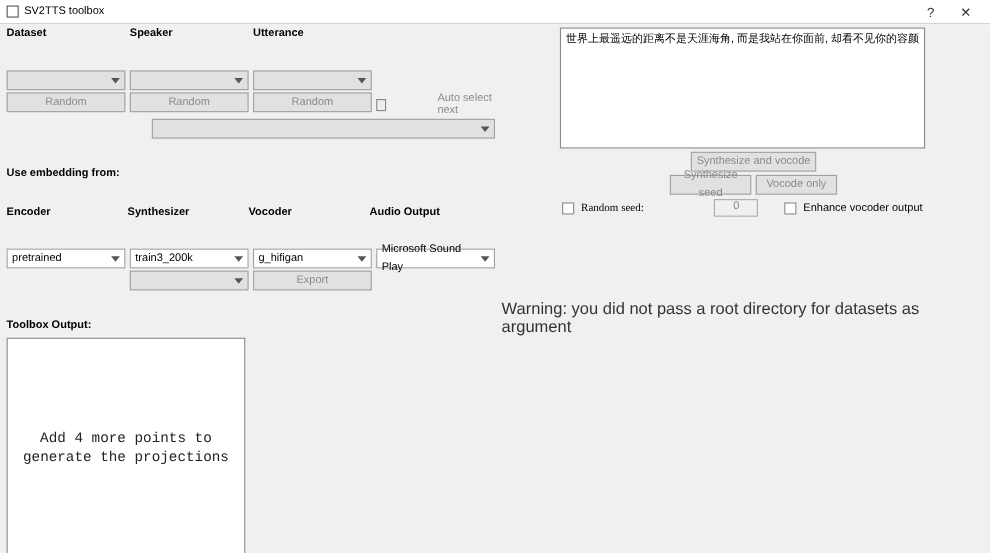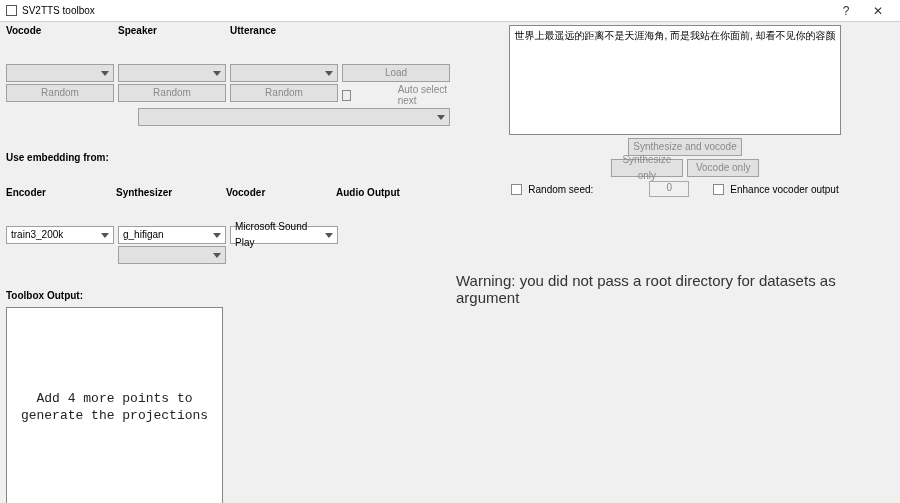--- a/index.html
+++ b/index.html
@@ -146,38 +146,37 @@
   <span class="title-icon"></span>
   <span class="title-text">SV2TTS toolbox</span>
   <span class="win-btn">?</span>
   <span class="win-btn">✕</span>
 </div>
 
 <div class="client">
  <div class="cols">
   <div class="left">
     <div class="sec-titles">
-      <div>Vocode</div>
+      <div>Dataset</div>
       <div>Speaker</div>
       <div>Utterance</div>
     </div>
     <div class="row1">
       <div class="combo disabled w108">
             <span></span>
             <span class="arrow"></span>
           </div>
       <div class="combo disabled w108">
             <span></span>
             <span class="arrow"></span>
           </div>
       <div class="combo disabled w108">
             <span></span>
             <span class="arrow"></span>
           </div>
-      <div class="btn disabled w108">Load</div>
     </div>
     <div class="row2">
       <div class="btn disabled w108">Random</div>
       <div class="btn disabled w108">Random</div>
       <div class="btn disabled w108">Random</div>
       <div class="w108" style="display:flex;align-items:center;gap:44px;">
         <span class="check inactive"></span>
         <span style="color:#8a8a8a;">Auto select next</span>
       </div>
     </div>
@@ -190,63 +189,68 @@
     </div>
 
     <div class="headers2">
       <div>Encoder</div>
       <div>Synthesizer</div>
       <div>Vocoder</div>
       <div>Audio Output</div>
     </div>
     <div class="row5">
       <div class="combo light w108">
+            <span>pretrained</span>
+            <span class="arrow"></span>
+          </div>
+      <div class="combo light w108">
             <span>train3_200k</span>
             <span class="arrow"></span>
           </div>
       <div class="combo light w108">
             <span>g_hifigan</span>
             <span class="arrow"></span>
           </div>
       <div class="combo light w108">
             <span>Microsoft Sound Play</span>
             <span class="arrow"></span>
           </div>
     </div>
     <div class="row6">
       <div class="lbl" style="width:108px;">Toolbox Output:</div>
       <div class="combo disabled w108">
             <span></span>
             <span class="arrow"></span>
           </div>
+      <div class="btn disabled w108">Export</div>
     </div>
 
     <div class="canvas" style="width:217px;">
       <span style="white-space:pre;">Add 4 more points to
 generate the projections</span>
     </div>
     <div class="clear-row">
       <div class="clear-btn">Clear</div>
     </div>
   </div>
 
   <div class="right">
     <div class="textarea">
       <span>世界上最遥远的距离不是天涯海角, 而是我站在你面前, 却看不见你的容颜</span>
     </div>
     <div class="gap-top">
       <div class="btn disabled" style="width:100%;">Synthesize and vocode</div>
     </div>
     <div class="gap-top" style="display:flex;gap:4px;">
-      <div class="btn disabled flexfill">Synthesize only</div>
+      <div class="btn disabled flexfill">Synthesize seed</div>
       <div class="btn disabled flexfill">Vocode only</div>
     </div>
     <div class="checkline">
       <span class="check"></span>
-      <span style="width:118px;">Random seed:</span>
+      <span style="width:118px;font-family:Liberation Serif, serif;">Random seed:</span>
       <span class="numinput">0</span>
       <span style="width:18px;"></span>
       <span class="check"></span>
       <span>Enhance vocoder output</span>
     </div>
     <div style="height:50px;"></div>
     <div class="warn">Warning: you did not pass a root directory for datasets as argument</div>
   </div>
  </div>
 </div>

